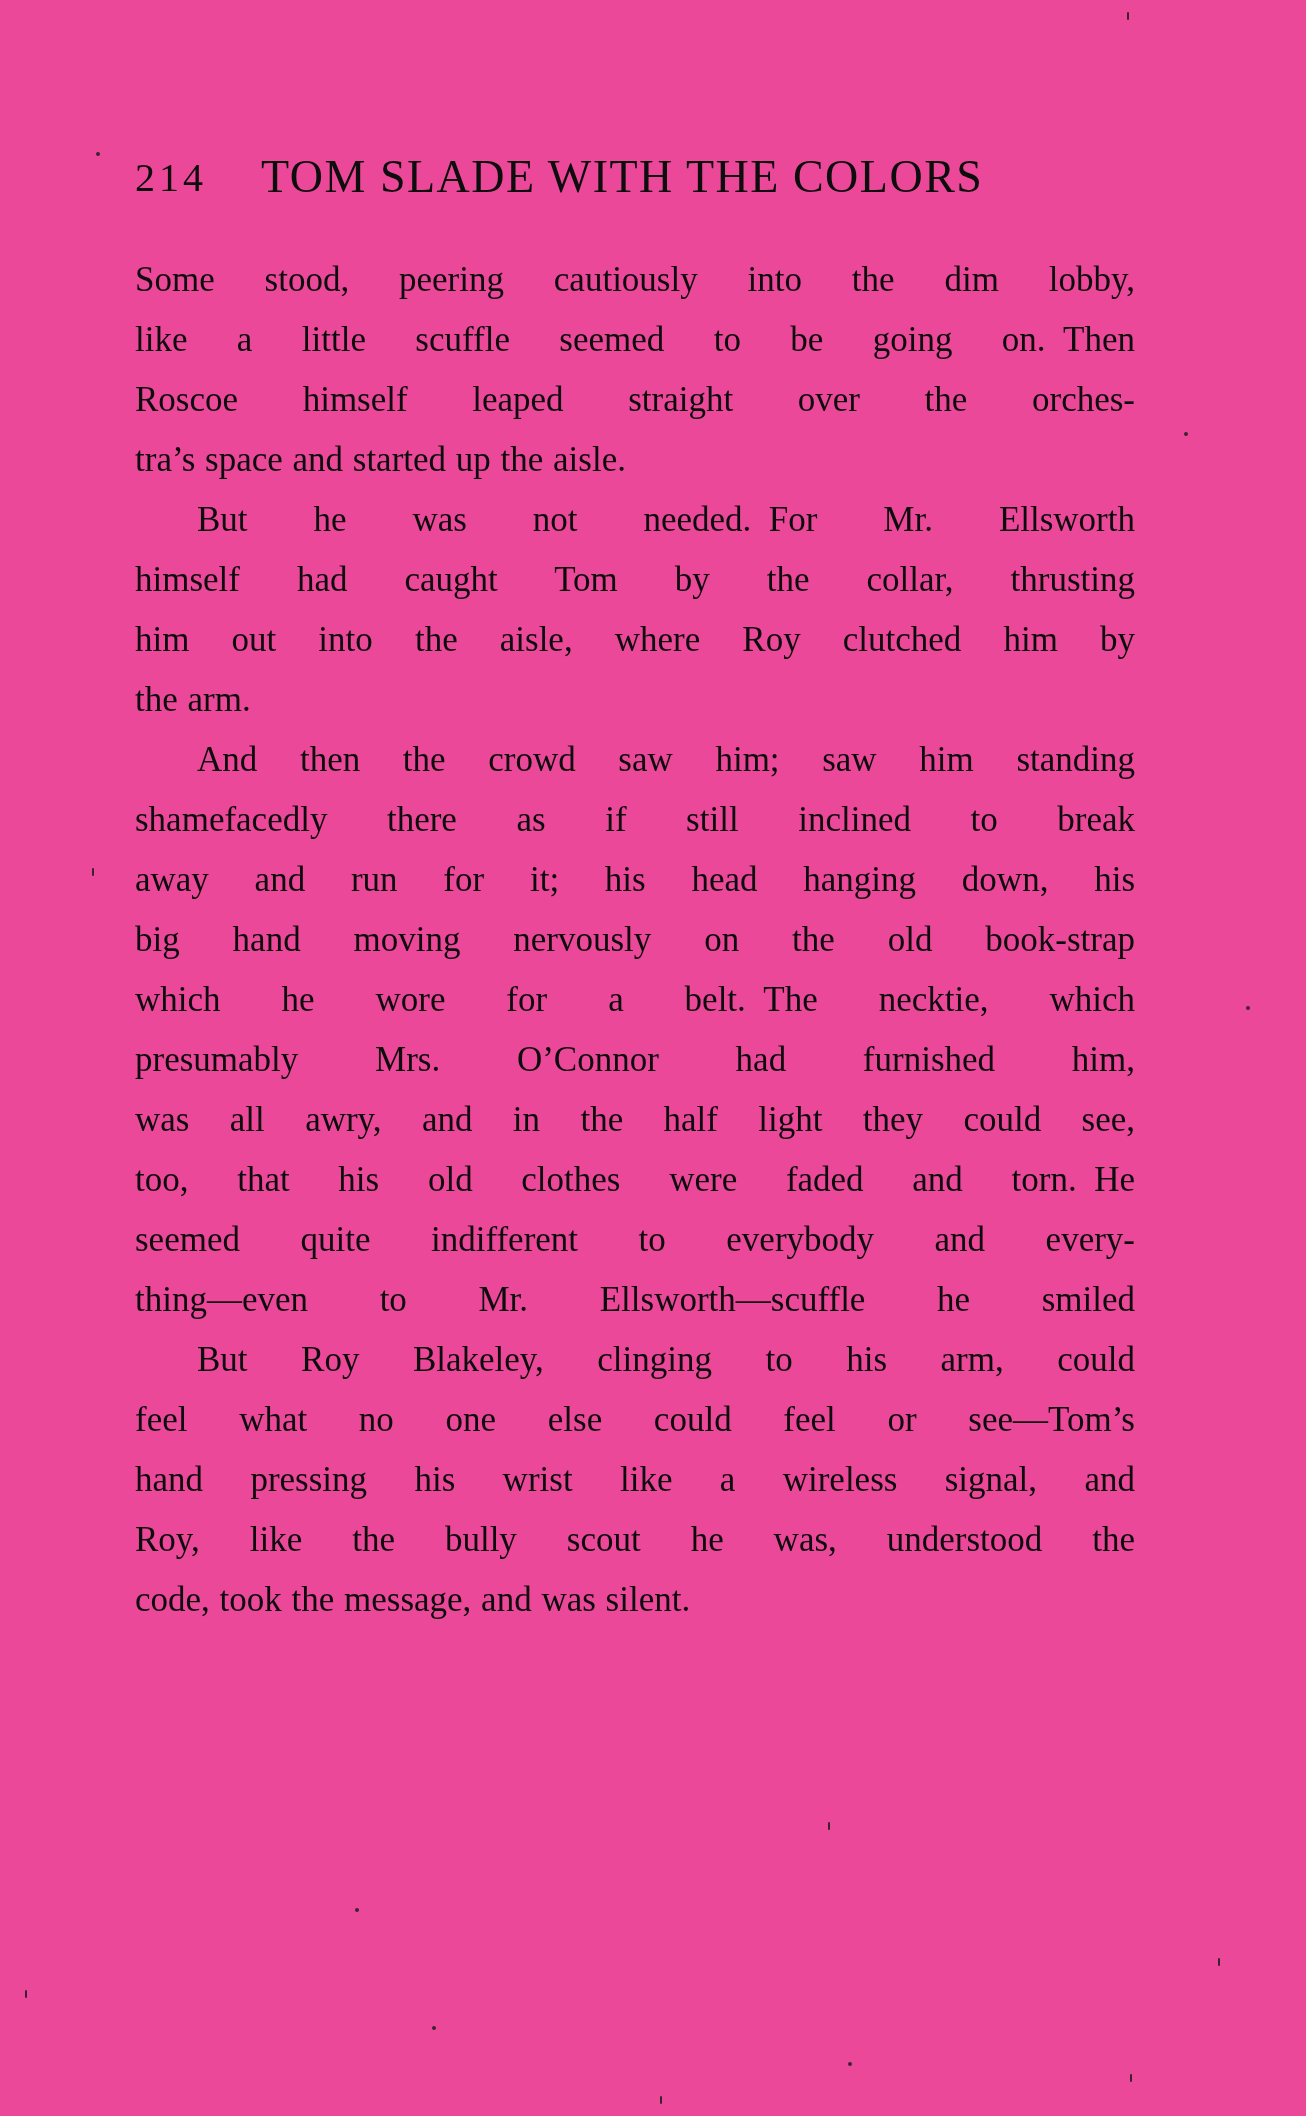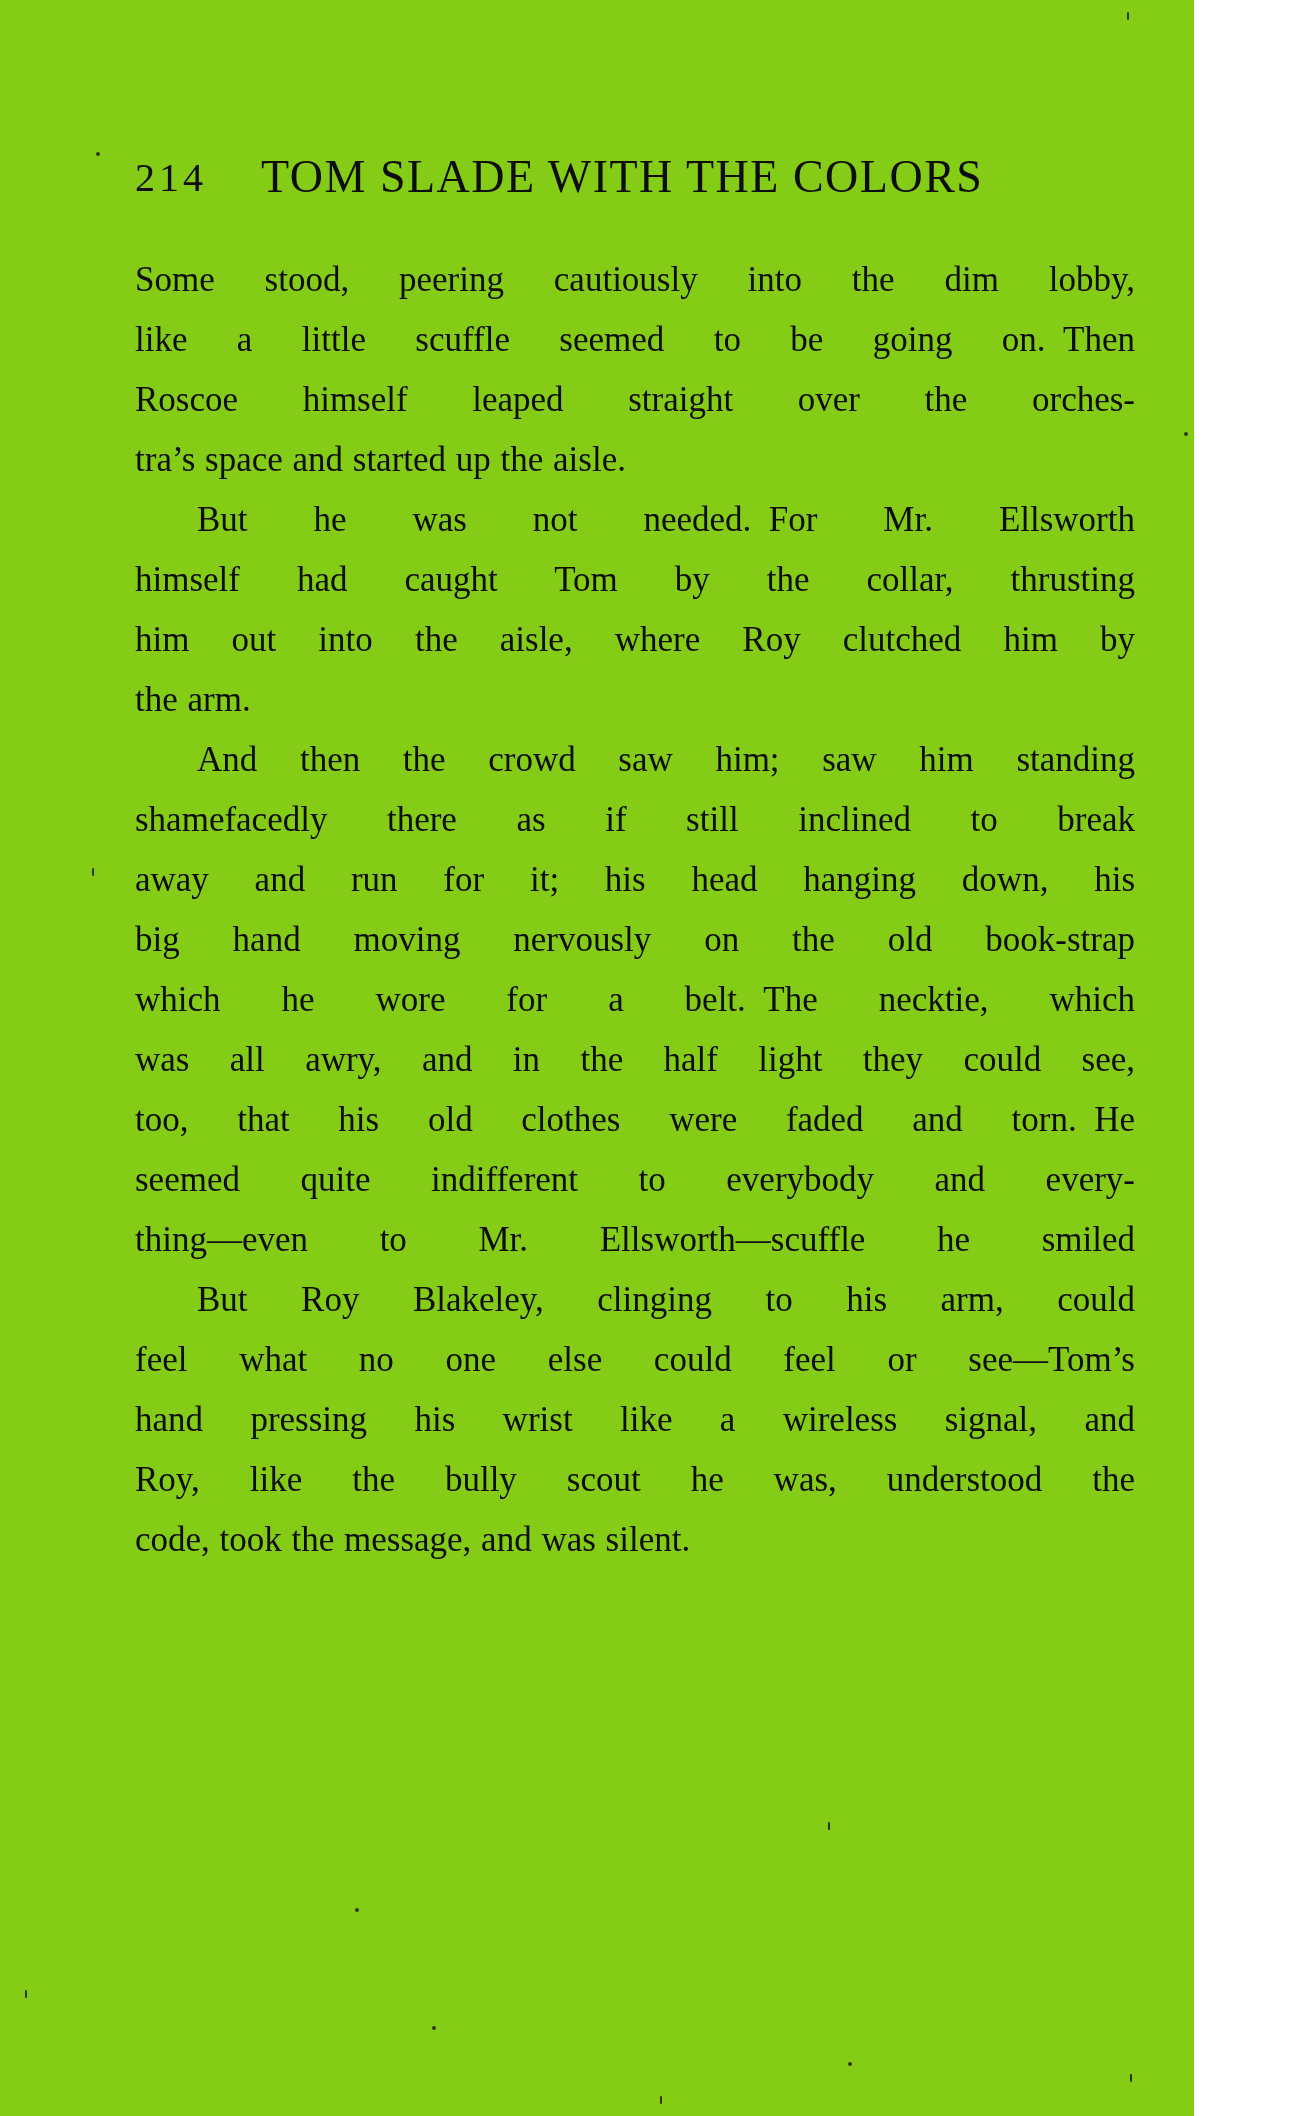--- a/index.html
+++ b/index.html
@@ -2,23 +2,23 @@
 <html><head>
 <meta charset="utf-8">
 <style>
   html, body {
     margin: 0;
     padding: 0;
     background: #ffffff;
   }
   .page {
     position: relative;
-    width: 1194px;
+    width: 1306px;
     height: 2116px;
-    background: #84cc16;
+    background: #ec4899;
     color: #0d0d0d;
     font-family: "Liberation Serif", "DejaVu Serif", serif;
     overflow: hidden;
   }
   .column {
     position: absolute;
     left: 135px;
     top: 0;
     width: 1000px;
   }
@@ -94,20 +94,21 @@
         <div class="line para-end">tra’s space and started up the aisle.</div>
         <div class="line indent">But he was not needed. For Mr. Ellsworth</div>
         <div class="line">himself had caught Tom by the collar, thrusting</div>
         <div class="line">him out into the aisle, where Roy clutched him by</div>
         <div class="line para-end">the arm.</div>
         <div class="line indent">And then the crowd saw him; saw him standing</div>
         <div class="line">shamefacedly there as if still inclined to break</div>
         <div class="line">away and run for it; his head hanging down, his</div>
         <div class="line">big hand moving nervously on the old book-strap</div>
         <div class="line">which he wore for a belt. The necktie, which</div>
+        <div class="line">presumably Mrs. O’Connor had furnished him,</div>
         <div class="line">was all awry, and in the half light they could see,</div>
         <div class="line">too, that his old clothes were faded and torn. He</div>
         <div class="line">seemed quite indifferent to everybody and every-</div>
         <div class="line">thing—even to Mr. Ellsworth—scuffle he smiled</div>
         <div class="line indent">But Roy Blakeley, clinging to his arm, could</div>
         <div class="line">feel what no one else could feel or see—Tom’s</div>
         <div class="line">hand pressing his wrist like a wireless signal, and</div>
         <div class="line">Roy, like the bully scout he was, understood the</div>
         <div class="line para-end">code, took the message, and was silent.</div>
       </div>

